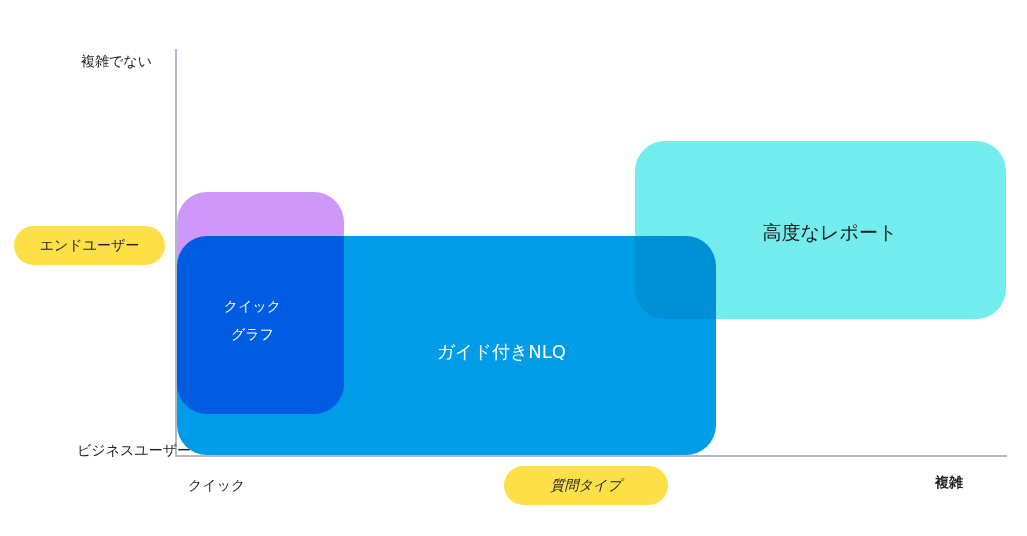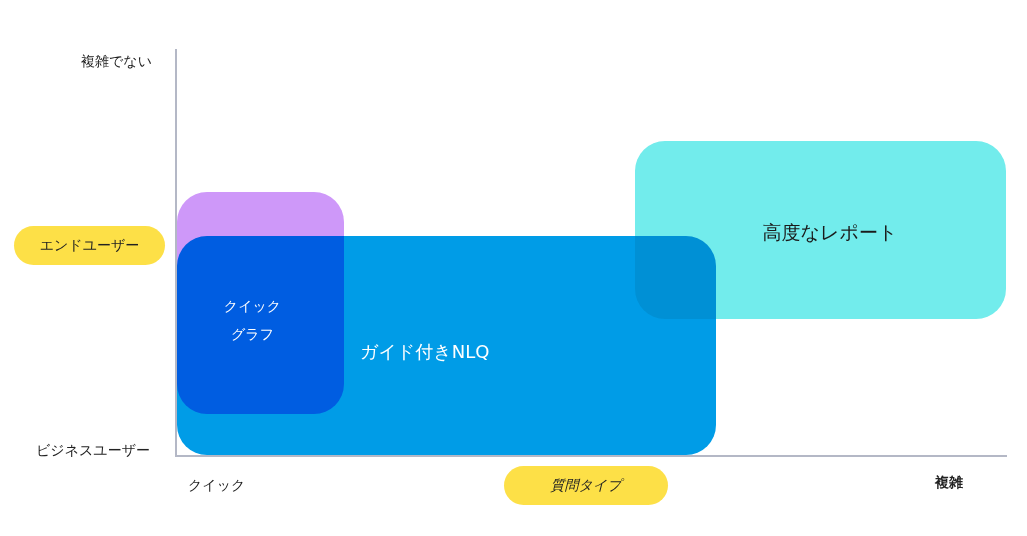--- a/index.html
+++ b/index.html
@@ -9,32 +9,32 @@
   .axis-y { left:175px; top:49px; width:2px; height:408px; background:#b4b8c6; }
   .axis-x { left:175px; top:455px; width:832px; height:2px; background:#b4b8c6; }
   .ylabel { font-size:14px; color:#222; text-align:right; width:150px; }
   .xlabel { font-size:14px; color:#222; }
   .pill { background:#fde047; border-radius:20px; font-size:14px; color:#222;
           display:flex; align-items:center; justify-content:center; }
   .box { border-radius:30px; display:flex; align-items:center; justify-content:center; text-align:center; }
   .box-nlq { left:177px; top:236px; width:539px; height:219px; background:#009ce7; }
   .box-quick { left:177px; top:192px; width:167px; height:222px; background:#c27ef8; opacity:0.8; mix-blend-mode:multiply; }
   .box-adv { left:635px; top:141px; width:371px; height:178px; background:#72ecec; mix-blend-mode:multiply; }
-  .lbl-nlq { left:360px; top:340px; width:230px; text-align:left; color:#fff; font-size:18px; }
+  .lbl-nlq { left:336px; top:340px; width:230px; text-align:right; color:#fff; font-size:18px; }
   .lbl-quick { left:177px; top:292px; width:151px; text-align:center; color:#fff; font-size:14px; line-height:28px; white-space:pre-line; }
   .lbl-adv { left:700px; top:220px; width:260px; text-align:center; color:#1a1a1a; font-size:19px; }
 </style>
 </head>
 <body>
 
 <div class="abs axis-y"></div>
 <div class="abs axis-x"></div>
 
 <div class="abs ylabel" style="left:2px; top:53px;">複雑でない</div>
-<div class="abs ylabel" style="left:0px; top:442px;">ビジネスユーザー</div>
+<div class="abs ylabel" style="left:0px; top:442px;padding-left:41px;">ビジネスユーザー</div>
 <div class="abs pill" style="left:14px; top:226px; width:151px; height:39px;">エンドユーザー</div>
 
 <div class="abs xlabel" style="left:188px; top:477px;">クイック</div>
 <div class="abs xlabel" style="left:935px; top:474px;font-weight:bold;">複雑</div>
 <div class="abs pill" style="left:504px; top:466px; width:164px; height:39px;font-style:italic;">質問タイプ</div>
 
 <div class="abs box box-nlq"></div>
 <div class="abs box box-quick"></div>
 <div class="abs box box-adv"></div>
 

